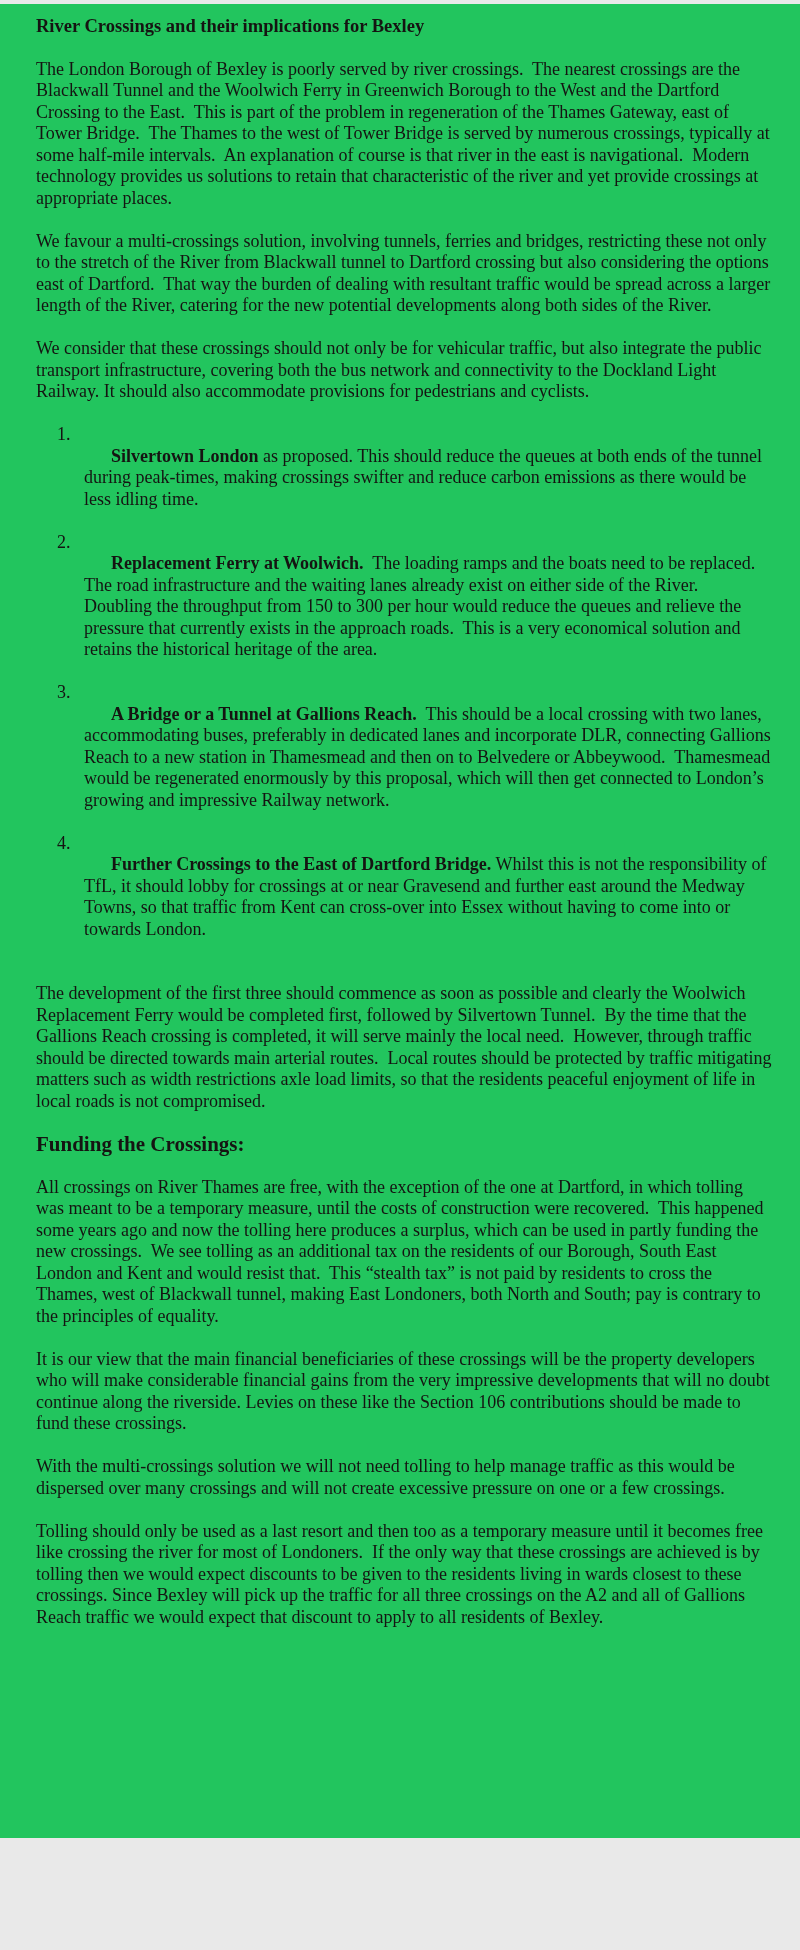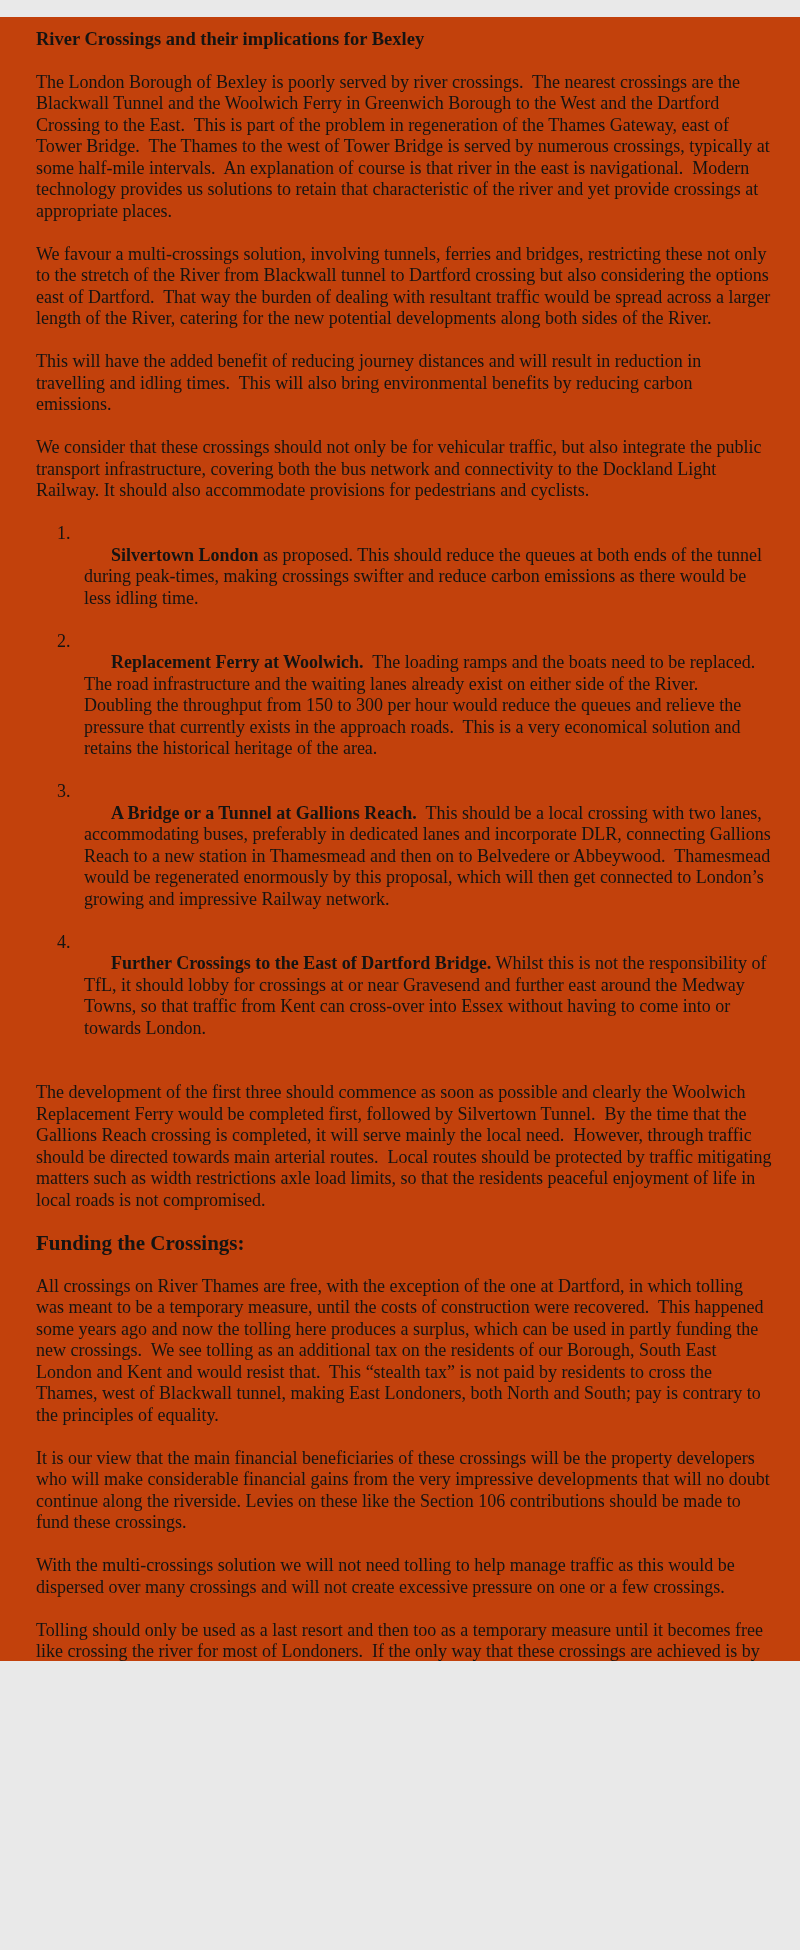--- a/index.html
+++ b/index.html
@@ -3,23 +3,23 @@
 <meta charset="utf-8">
 <style>
   html, body {
     margin: 0;
     padding: 0;
     background: #e9e9e9;
   }
   .page {
     position: relative;
     width: 800px;
-    height: 1644px;
-    margin: 17px auto;
-    background: #c2410c;
+    height: 1834px;
+    margin: 4px auto;
+    background: #22c55e;
     color: #151412;
     font-family: "Liberation Serif", "DejaVu Serif", serif;
     font-size: 18px;
     line-height: 21.5px;
     box-sizing: border-box;
     padding: 12px 28px 30px 36px;
     overflow: hidden;
   }
   .doc-title {
     font-size: 18.5px;
@@ -59,21 +59,20 @@
 </style>
 </head>
 <body>
 
 <div class="page">
 
   <h1 class="doc-title">River Crossings and their implications for Bexley</h1>
 
   <p class="para">The London Borough of Bexley is poorly served by river crossings.  The nearest crossings are the Blackwall Tunnel and the Woolwich Ferry in Greenwich Borough to the West and the Dartford Crossing to the East.  This is part of the problem in regeneration of the Thames Gateway, east of Tower Bridge.  The Thames to the west of Tower Bridge is served by numerous crossings, typically at some half-mile intervals.  An explanation of course is that river in the east is navigational.  Modern technology provides us solutions to retain that characteristic of the river and yet provide crossings at appropriate places.</p>
   <p class="para">We favour a multi-crossings solution, involving tunnels, ferries and bridges, restricting these not only to the stretch of the River from Blackwall tunnel to Dartford crossing but also considering the options east of Dartford.  That way the burden of dealing with resultant traffic would be spread across a larger length of the River, catering for the new potential developments along both sides of the River.</p>
-  <p class="para">This will have the added benefit of reducing journey distances and will result in reduction in travelling and idling times.  This will also bring environmental benefits by reducing carbon emissions.</p>
   <p class="para">We consider that these crossings should not only be for vehicular traffic, but also integrate the public transport infrastructure, covering both the bus network and connectivity to the Dockland Light Railway. It should also accommodate provisions for pedestrians and cyclists.</p>
 
 
   <div class="options-list">
     <div class="option">
       <span class="num">1.</span><b>Silvertown London</b><span> as proposed. This should reduce the queues at both ends of the tunnel during peak-times, making crossings swifter and reduce carbon emissions as there would be less idling time.</span>
     </div>
     <div class="option">
       <span class="num">2.</span><b>Replacement Ferry at Woolwich.</b><span>  The loading ramps and the boats need to be replaced.  The road infrastructure and the waiting lanes already exist on either side of the River.  Doubling the throughput from 150 to 300 per hour would reduce the queues and relieve the pressure that currently exists in the approach roads.  This is a very economical solution and retains the historical heritage of the area.</span>
     </div>

